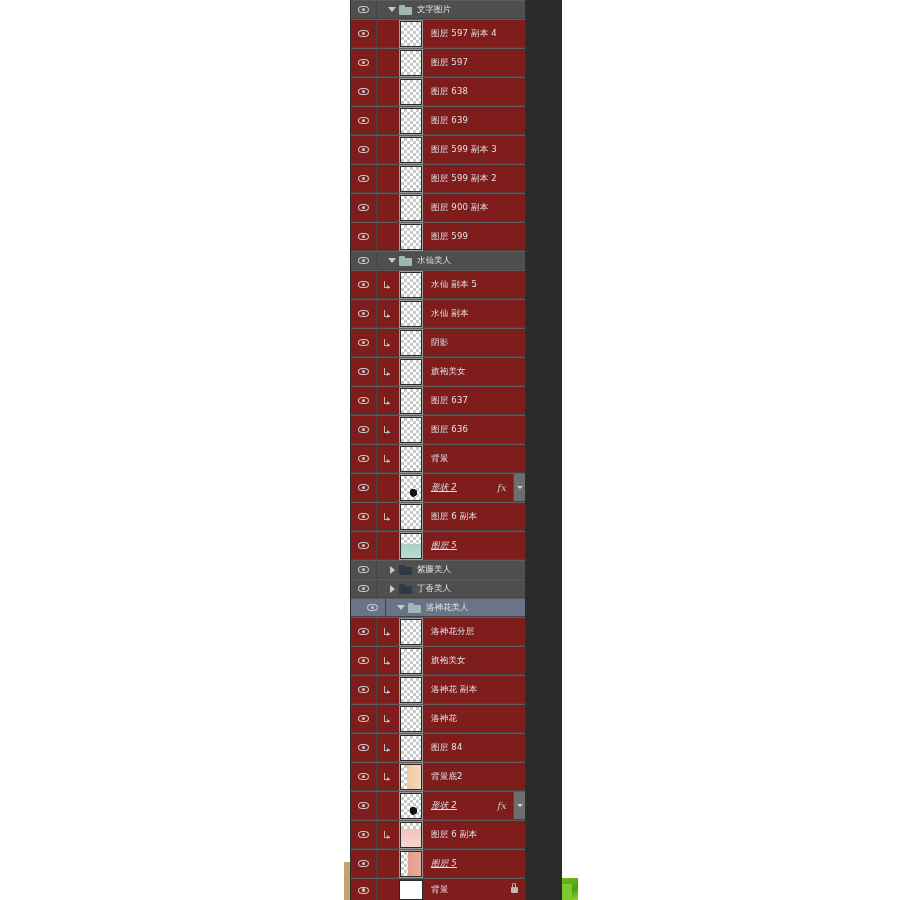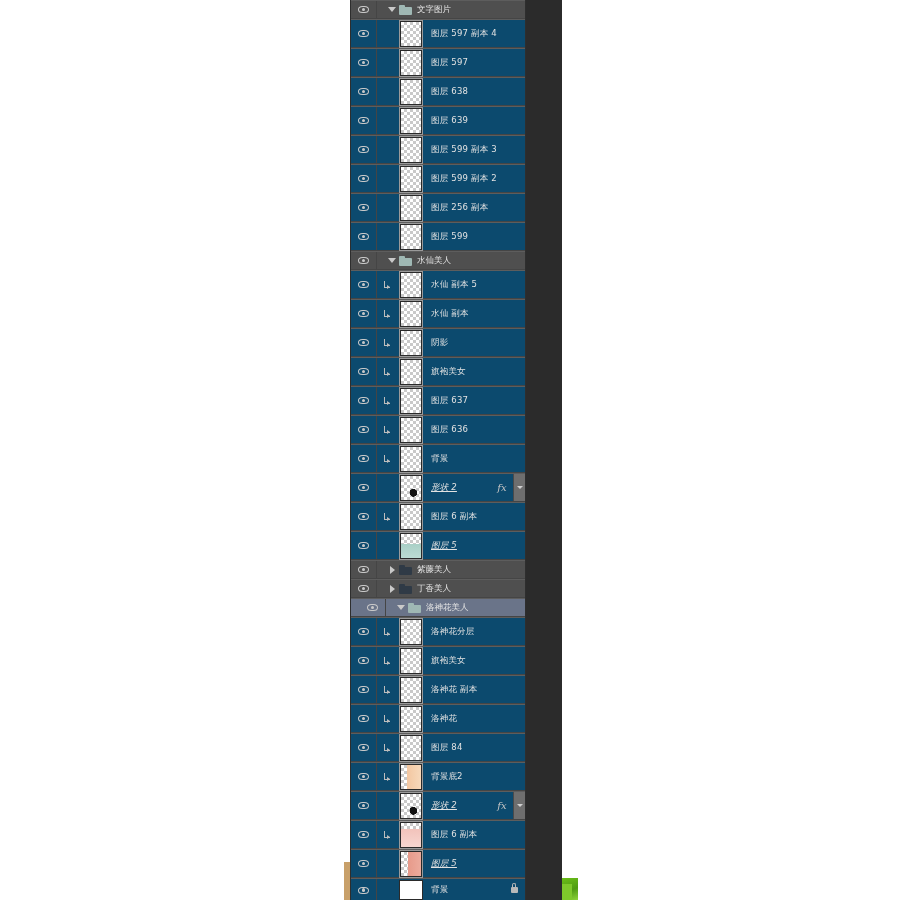--- a/index.html
+++ b/index.html
@@ -49,21 +49,21 @@
     color:#d6d6d6;
     user-select:none;
   }
 
   .row{
     position:relative;
     box-sizing:border-box;
     border-bottom:1px solid #454545;
     border-top:1px solid #5d5d5d;
     display:flex;align-items:center;
-    background:#0c4a6e;
+    background:#7f1d1d;
   }
   .row.layer{height:29px;}
   .row.group{height:19px;background:#4f4f4f;}
   .row.selected{background:#6a7489;padding-left:9px;}
   .row.bottom{height:24px;}
 
   
   .eye-cell{
     width:26px;min-width:26px;height:100%;
     display:flex;align-items:center;justify-content:center;
@@ -288,21 +288,21 @@
         <div class="eye-cell">
           <div class="eye"></div>
         </div>
         <div class="indent-l"></div>
         <div class="clip-cell"></div>
         <div class="thumb-cell">
           <div class="thumb">
             <div class="ov"></div>
           </div>
         </div>
-        <div class="nm">图层 256 副本</div>
+        <div class="nm">图层 900 副本</div>
       </div>
       <div class="row layer">
         <div class="eye-cell">
           <div class="eye"></div>
         </div>
         <div class="indent-l"></div>
         <div class="clip-cell"></div>
         <div class="thumb-cell">
           <div class="thumb">
             <div class="ov"></div>

